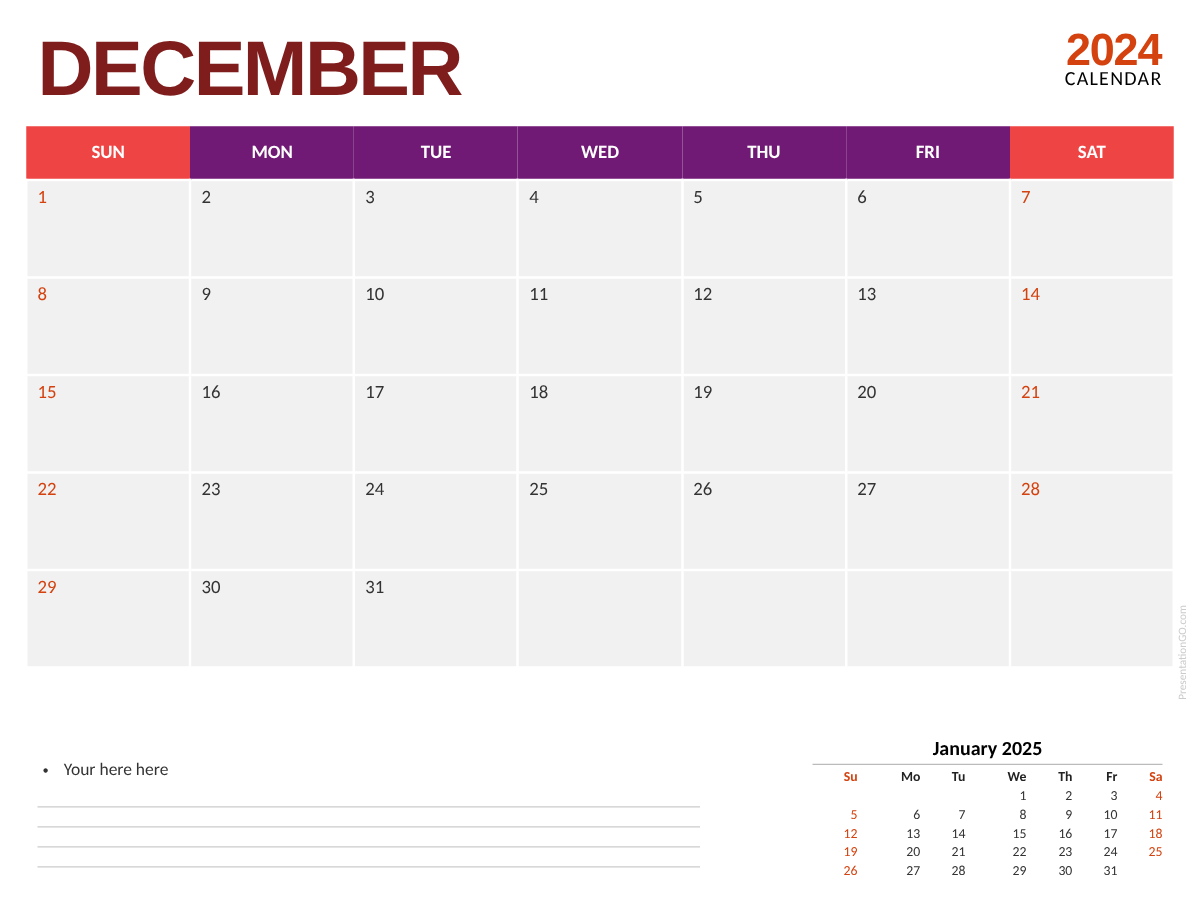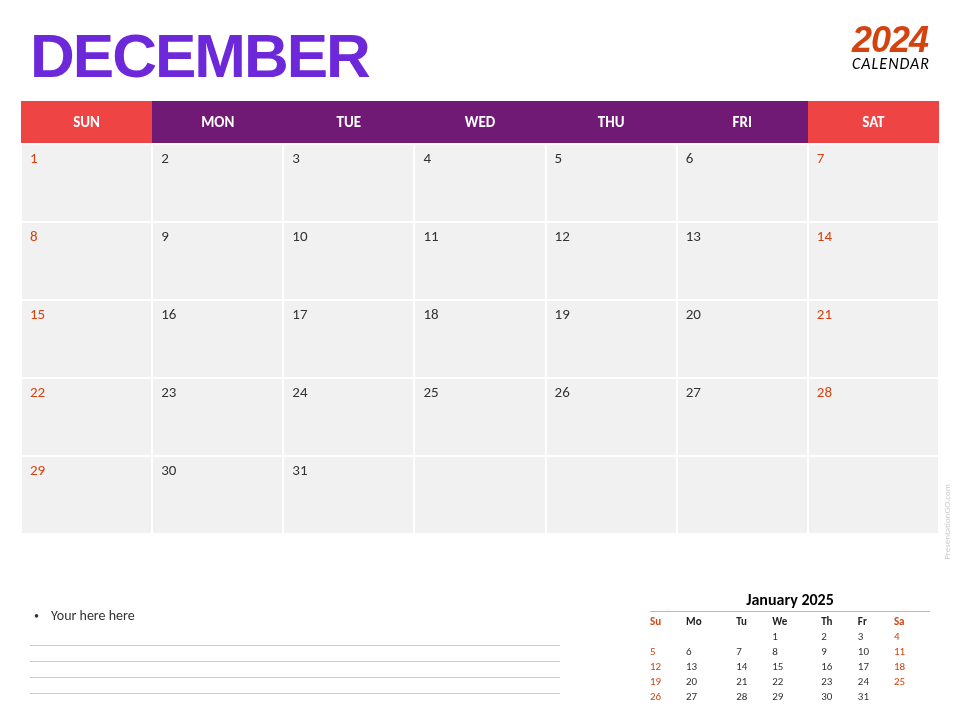--- a/index.html
+++ b/index.html
@@ -1,38 +1,38 @@
 <!DOCTYPE html>
 <html><head>
 <meta charset="utf-8">
 <style>
   * { box-sizing: border-box; margin: 0; padding: 0; }
   body { font-family: Calibri, Arial, sans-serif; background: #fff; width: 960px; height: 720px; position: relative; overflow: hidden; }
 
   .header { display: flex; justify-content: space-between; align-items: flex-start; padding: 20px 30px 10px 30px; }
-  .month-title { font-size: 62px; font-weight: 900; letter-spacing: -2px; color: #6d28d9; font-family: Impact, "Arial Black", sans-serif; }
-  .year-block { text-align: left; margin-top: 4px; font-style: italic; }
+  .month-title { font-size: 62px; font-weight: 900; letter-spacing: -2px; color: #7f1d1d; font-family: Impact, "Arial Black", sans-serif; }
+  .year-block { text-align: center; margin-top: 4px; }
   .year-num { font-size: 36px; font-weight: 900; color: #d3420f; line-height: 0.9; font-family: Impact, "Arial Black", sans-serif; letter-spacing: -1px; }
   .year-label { font-size: 16px; color: #000000; letter-spacing: 1px; margin-top: -2px; }
 
   .calendar { width: calc(100% - 40px); margin: 0 20px; border-collapse: collapse; table-layout: fixed; }
   .calendar th { background: #701a75; color: #fff; font-weight: 700; font-size: 15px; padding: 12px 0; text-align: center; }
   .calendar th.weekend-head { background: #ef4444; }
   .calendar td { background: #f1f1f1; height: 78px; vertical-align: top; padding: 4px 8px; border: 2px solid #fff; font-size: 15px; color: #333; }
   .calendar td.weekend { color: #d3420f; }
   .calendar td.empty { background: #f1f1f1; }
 
   .notes { position: absolute; left: 30px; bottom: 26px; width: 530px; }
   .bullet-row { display: flex; align-items: center; gap: 12px; font-size: 14px; color: #333; margin-bottom: 6px; padding-left: 4px; }
   .bullet { font-size: 10px; }
   .line { border-bottom: 1px solid #ccc; height: 16px; }
 
   .mini-wrap { position: absolute; right: 30px; bottom: 16px; width: 280px; }
   .mini-title { text-align: center; font-weight: 700; font-size: 16px; border-bottom: 1px solid #bbb; padding-bottom: 2px; margin-bottom: 2px; }
-  .mini { width: 100%; border-collapse: collapse; font-size: 11px; text-align: left; }
+  .mini { width: 100%; border-collapse: collapse; font-size: 11px; text-align: right; }
   .mini th { font-weight: 700; padding: 1px 0; color: #222; }
   .mini td { padding: 1px 0; color: #333; }
   .mini .wknd { color: #d3420f; }
 
   .watermark { position: absolute; right: 8px; bottom: 160px; font-size: 9px; color: #ccc; writing-mode: vertical-rl; transform: rotate(180deg); }
 </style>
 </head>
 <body>
 
 <div class="header">

